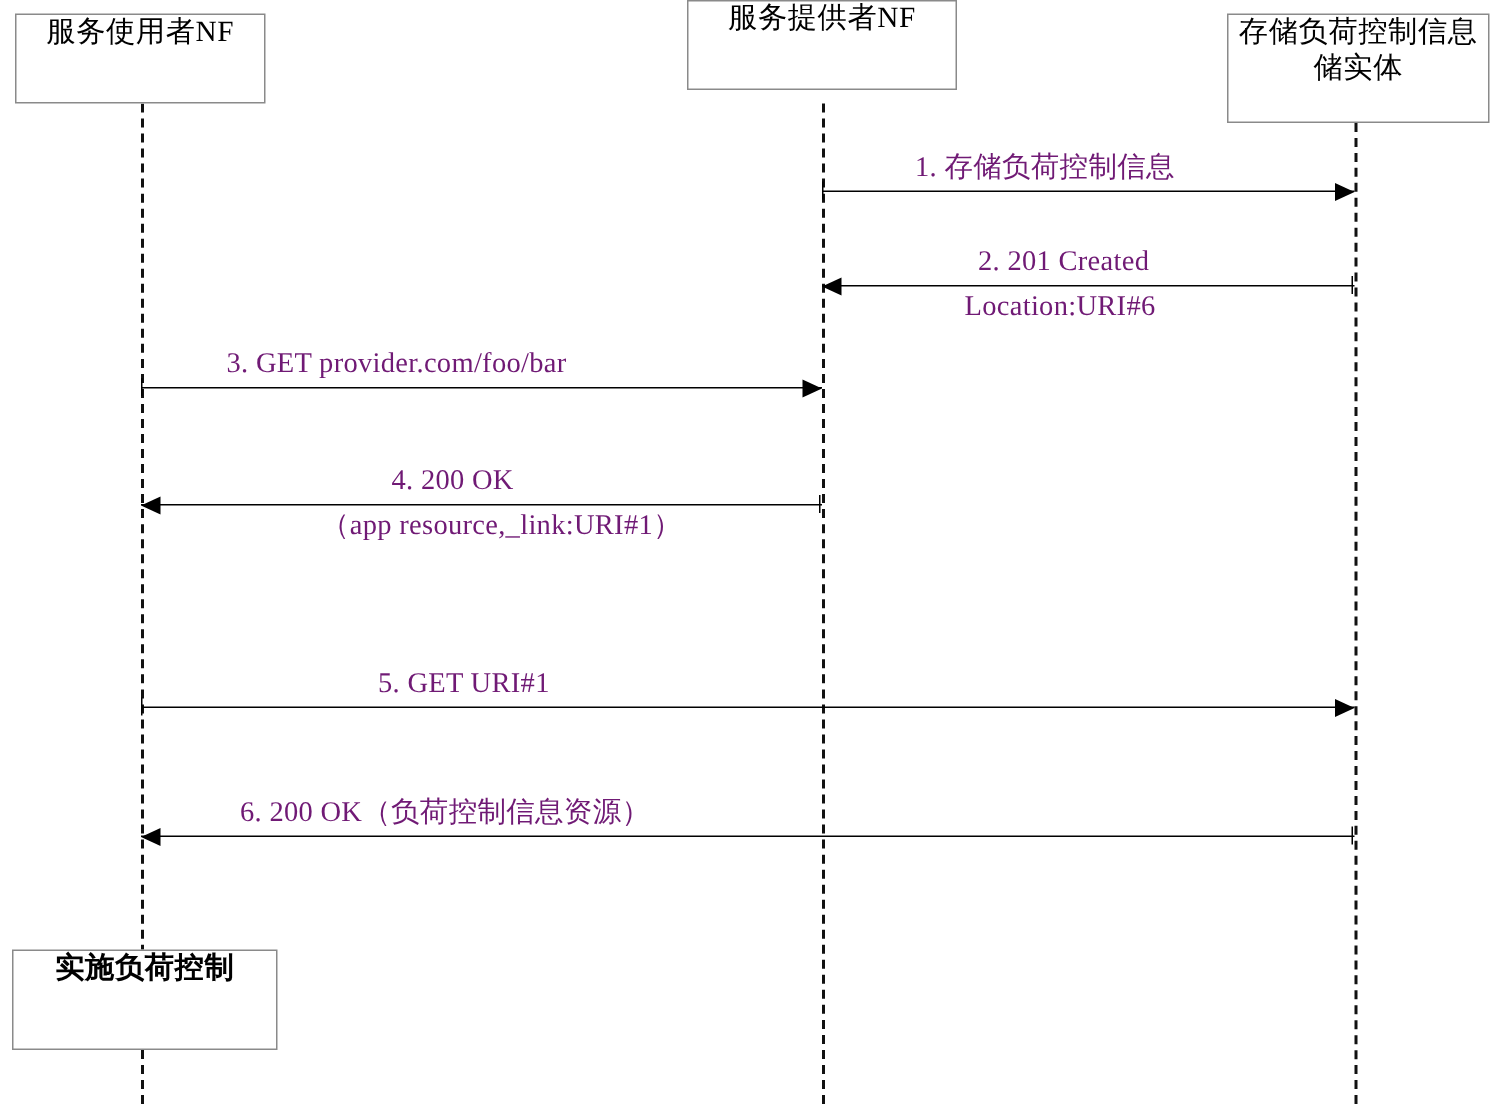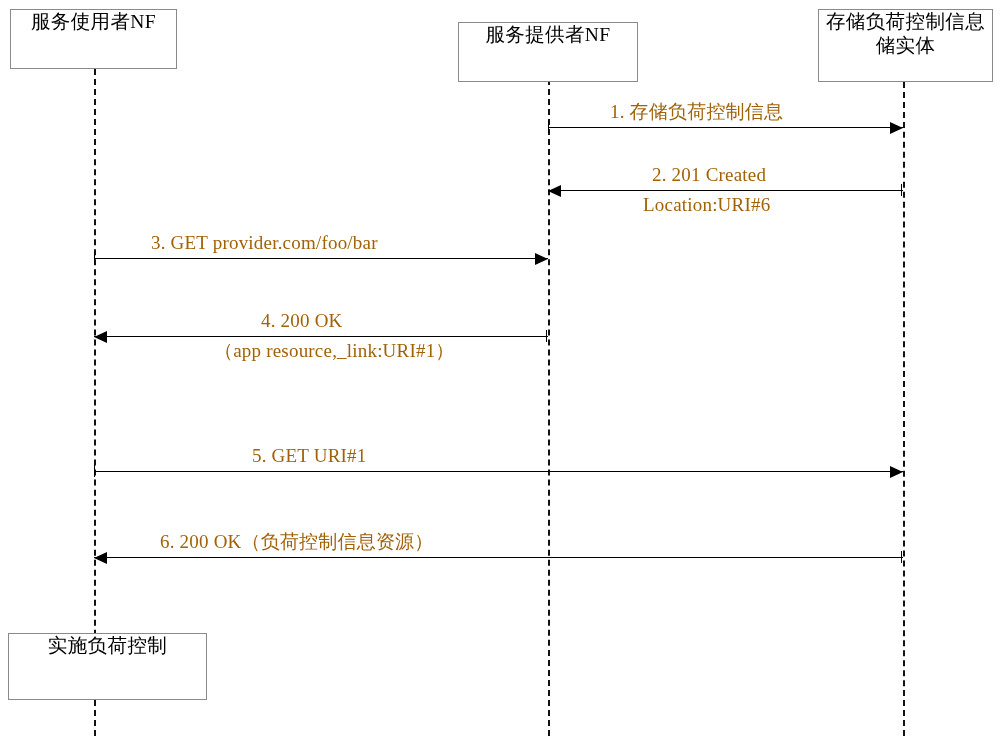--- a/index.html
+++ b/index.html
@@ -75,21 +75,21 @@
   .msg-cap {
     position: absolute;
     width: 0;
     height: 12px;
     border-left: 1.6px solid #000000;
     top: -6px;
   }
   .msg-text {
     position: absolute;
     font-size: 19px;
-    color: #a16207;
+    color: #701a75;
     white-space: nowrap;
     line-height: 1.15;
     letter-spacing: 0.2px;
     text-align: center;
   }
   .msg-text.above {
     bottom: 4px;
   }
   .msg-text.below {
     top: 4px;
@@ -104,21 +104,21 @@
 <div id="diagram-canvas">
 
   <div class="lifeline" style="left:94px; top:69px; height:667px;"></div>
   <div class="lifeline" style="left:548px; top:69px; height:667px;"></div>
   <div class="lifeline" style="left:903px; top:82px; height:654px;"></div>
 
   <div class="node-box" style="left:10px; top:9px; width:167px; height:60px;">
     <span class="node-label cjk">服务使用者NF</span>
   </div>
 
-  <div class="node-box" style="left:458px; top:22px; width:180px; height:60px;">
+  <div class="node-box" style="left:458px; top:0; width:180px; height:60px;">
     <span class="node-label cjk">服务提供者NF</span>
   </div>
 
   <div class="node-box" style="left:818px; top:9px; width:175px; height:73px;">
     <span class="node-label cjk">存储负荷控制信息
 储实体</span>
   </div>
 
   <div class="msg" style="left:548px; top:127px; width:355px;">
     <div class="msg-cap" style="left:0;"></div>
@@ -157,17 +157,17 @@
     <div class="msg-text above" style="left:158px;">5. GET URI#1</div>
   </div>
 
   <div class="msg" style="left:94px; top:557px; width:809px;">
     <div class="msg-line" style="width:809px;"></div>
     <div class="msg-arrow left" style="left:0;"></div>
     <div class="msg-cap" style="left:807px;"></div>
     <div class="msg-text above cjk" style="left:66px;">6. 200 OK（负荷控制信息资源）</div>
   </div>
 
-  <div class="node-box" style="left:8px; top:633px; width:199px; height:67px;">
+  <div class="node-box" style="left:8px; top:633px; width:177px; height:67px;font-weight:bold;">
     <span class="node-label cjk">实施负荷控制</span>
   </div>
 
 </div>
 
 </body></html>

